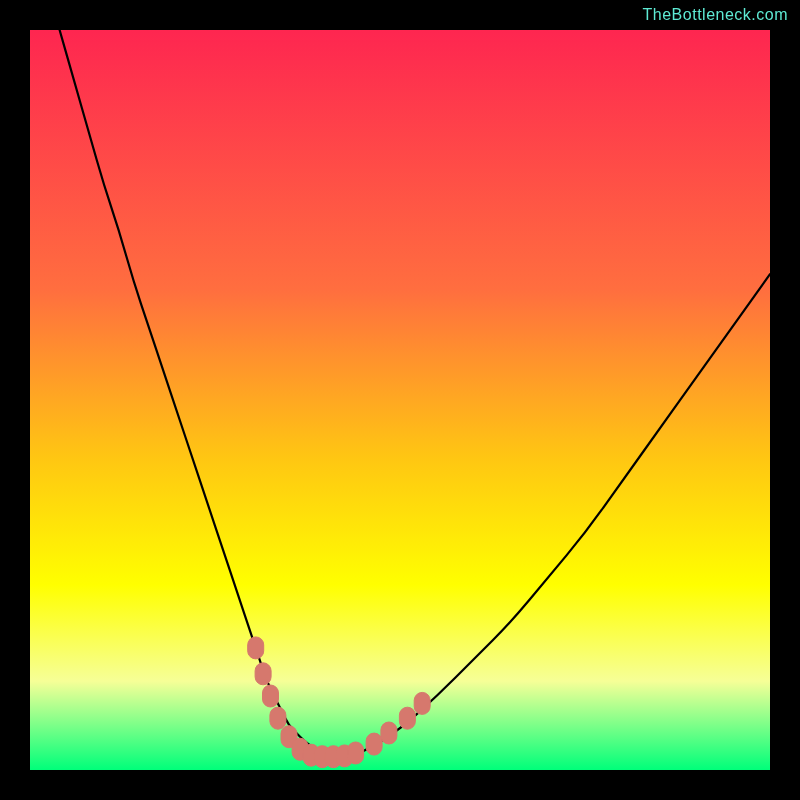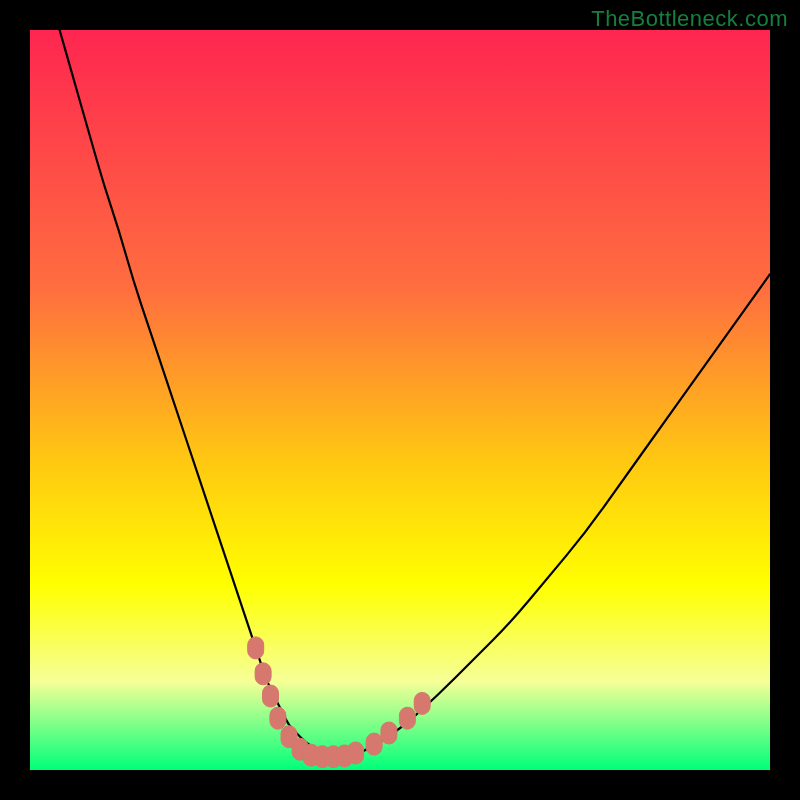--- a/index.html
+++ b/index.html
@@ -14,22 +14,22 @@
   .frame {
     position: relative;
     width: 800px;
     height: 800px;
     background: #000;
   }
   .watermark {
     position: absolute;
     top: 6px;
     right: 12px;
-    color: #15803d;
-    font-size: 22px;
+    color: #5eead4;
+    font-size: 16px;
     font-weight: 400;
     letter-spacing: 0.5px;
     z-index: 10;
     user-select: none;
   }
   .plot {
     position: absolute;
     left: 30px;
     top: 30px;
     width: 740px;

